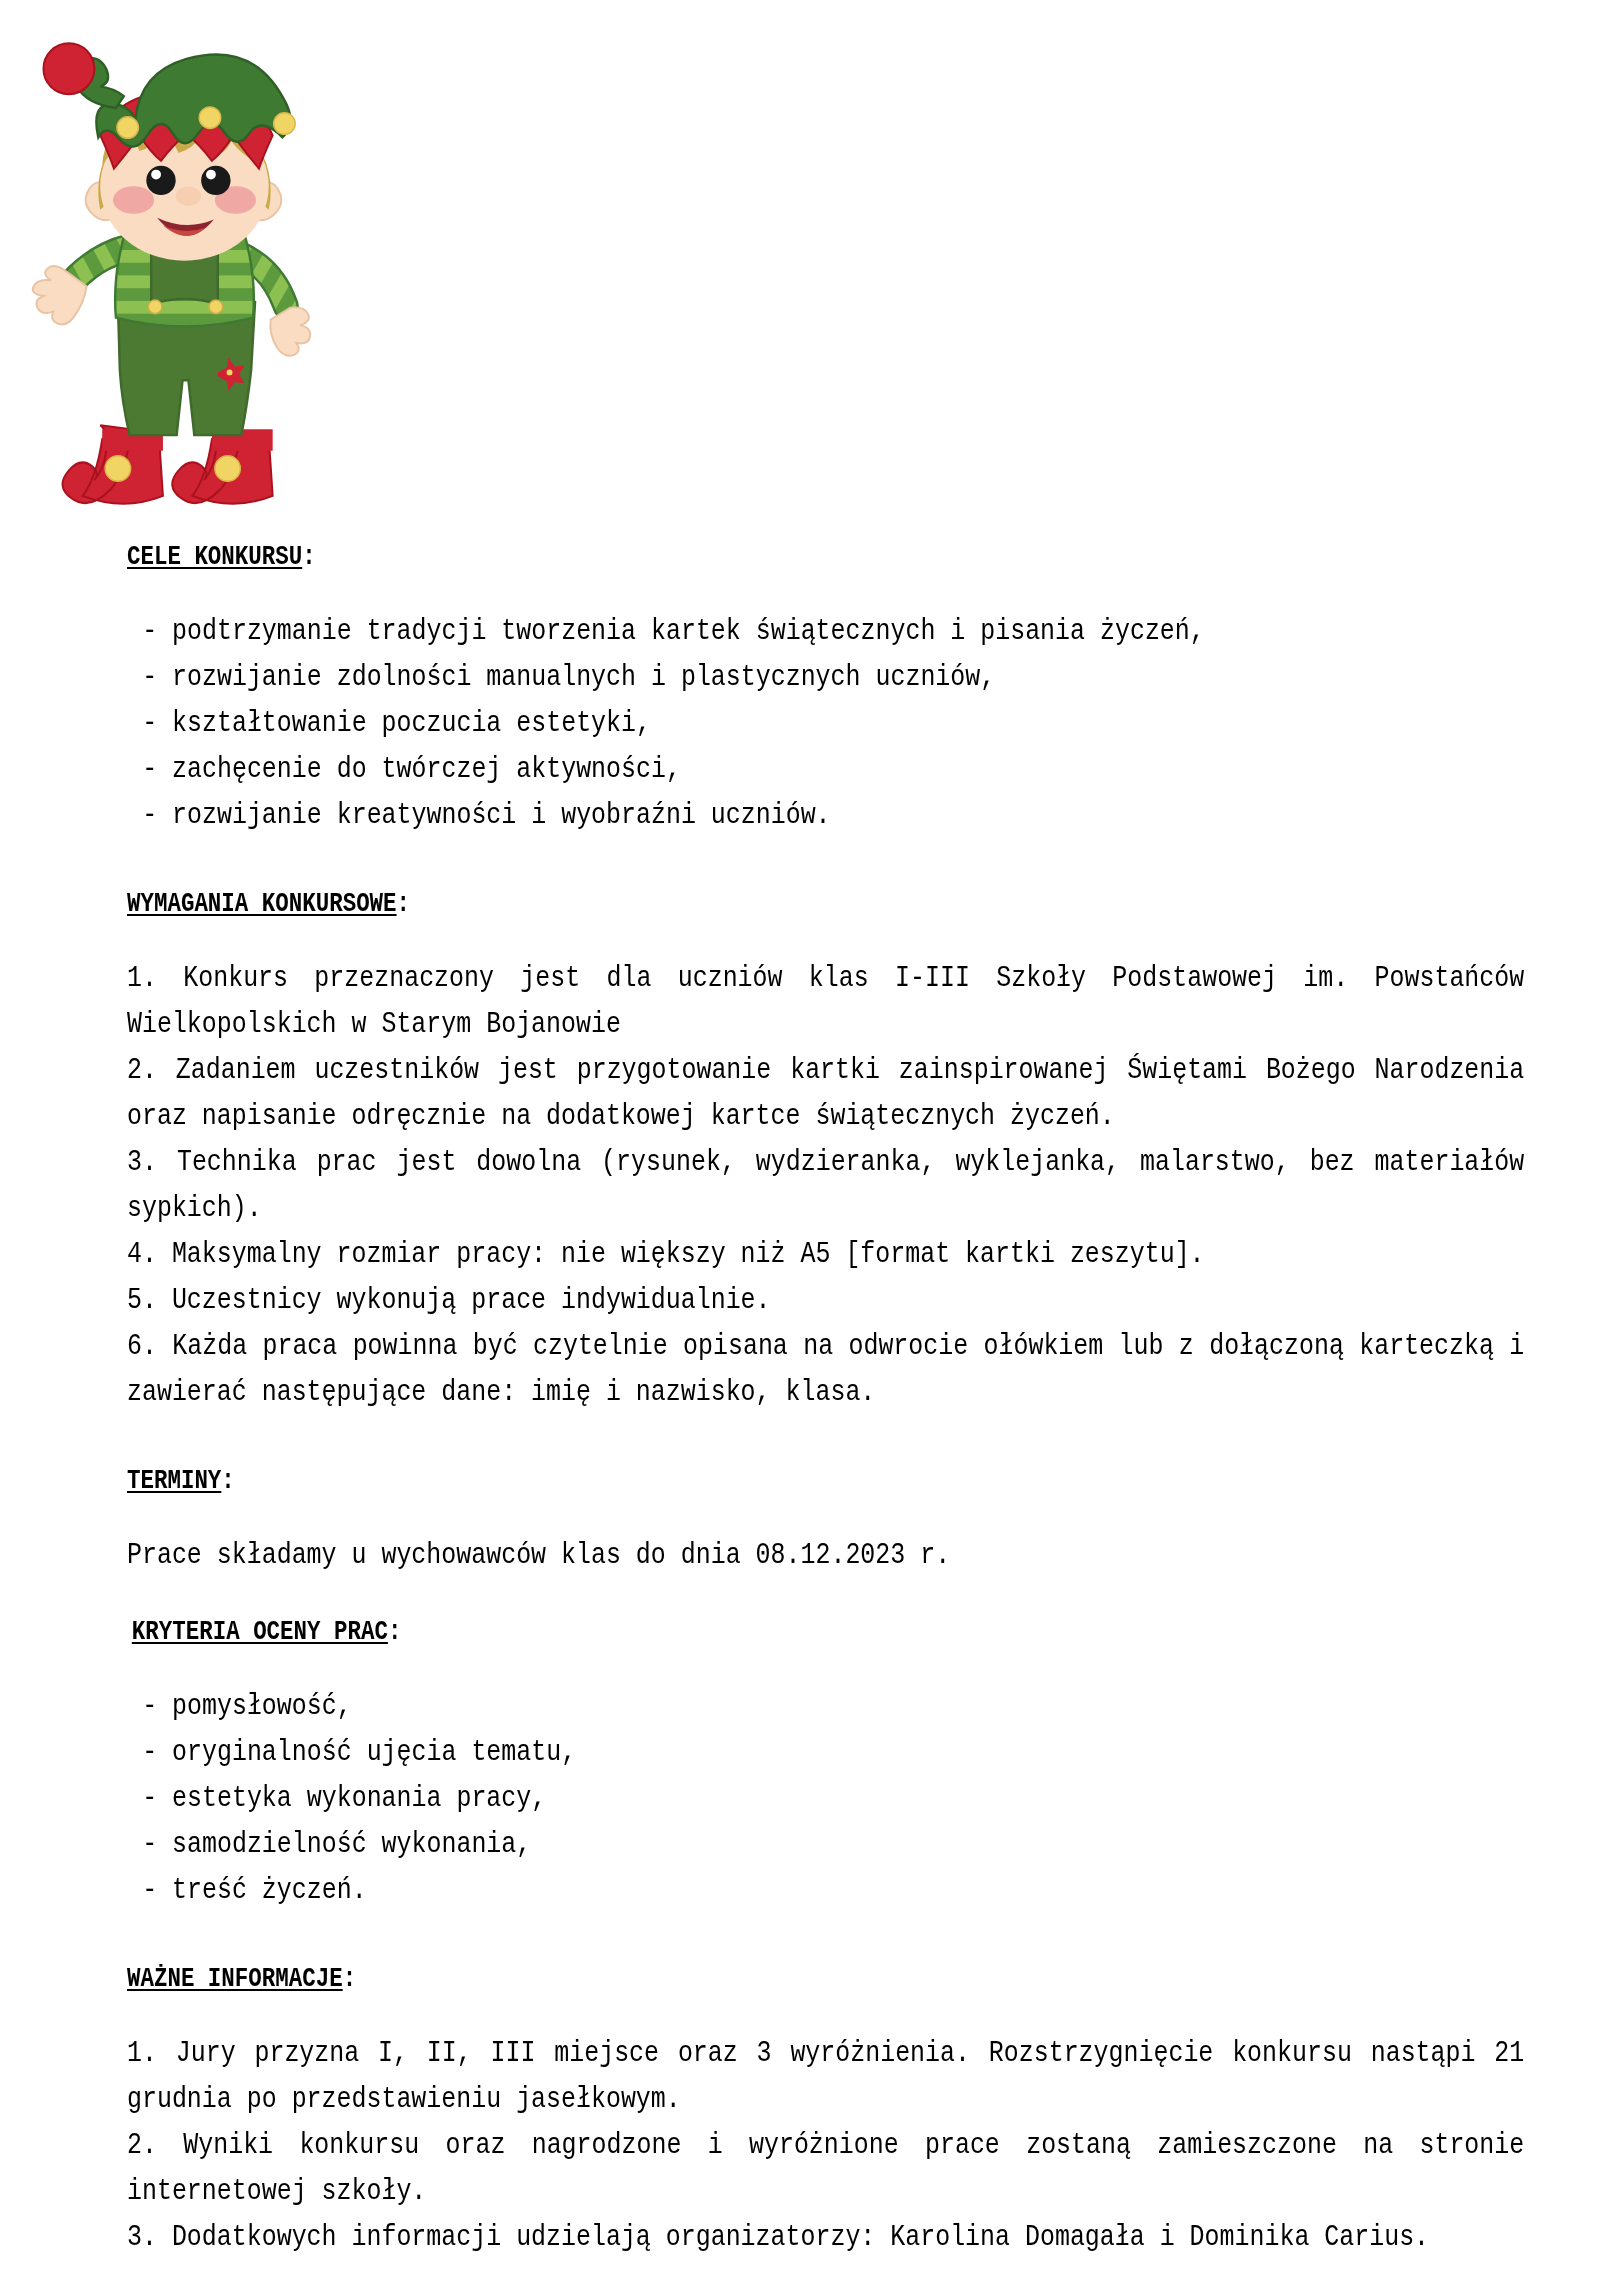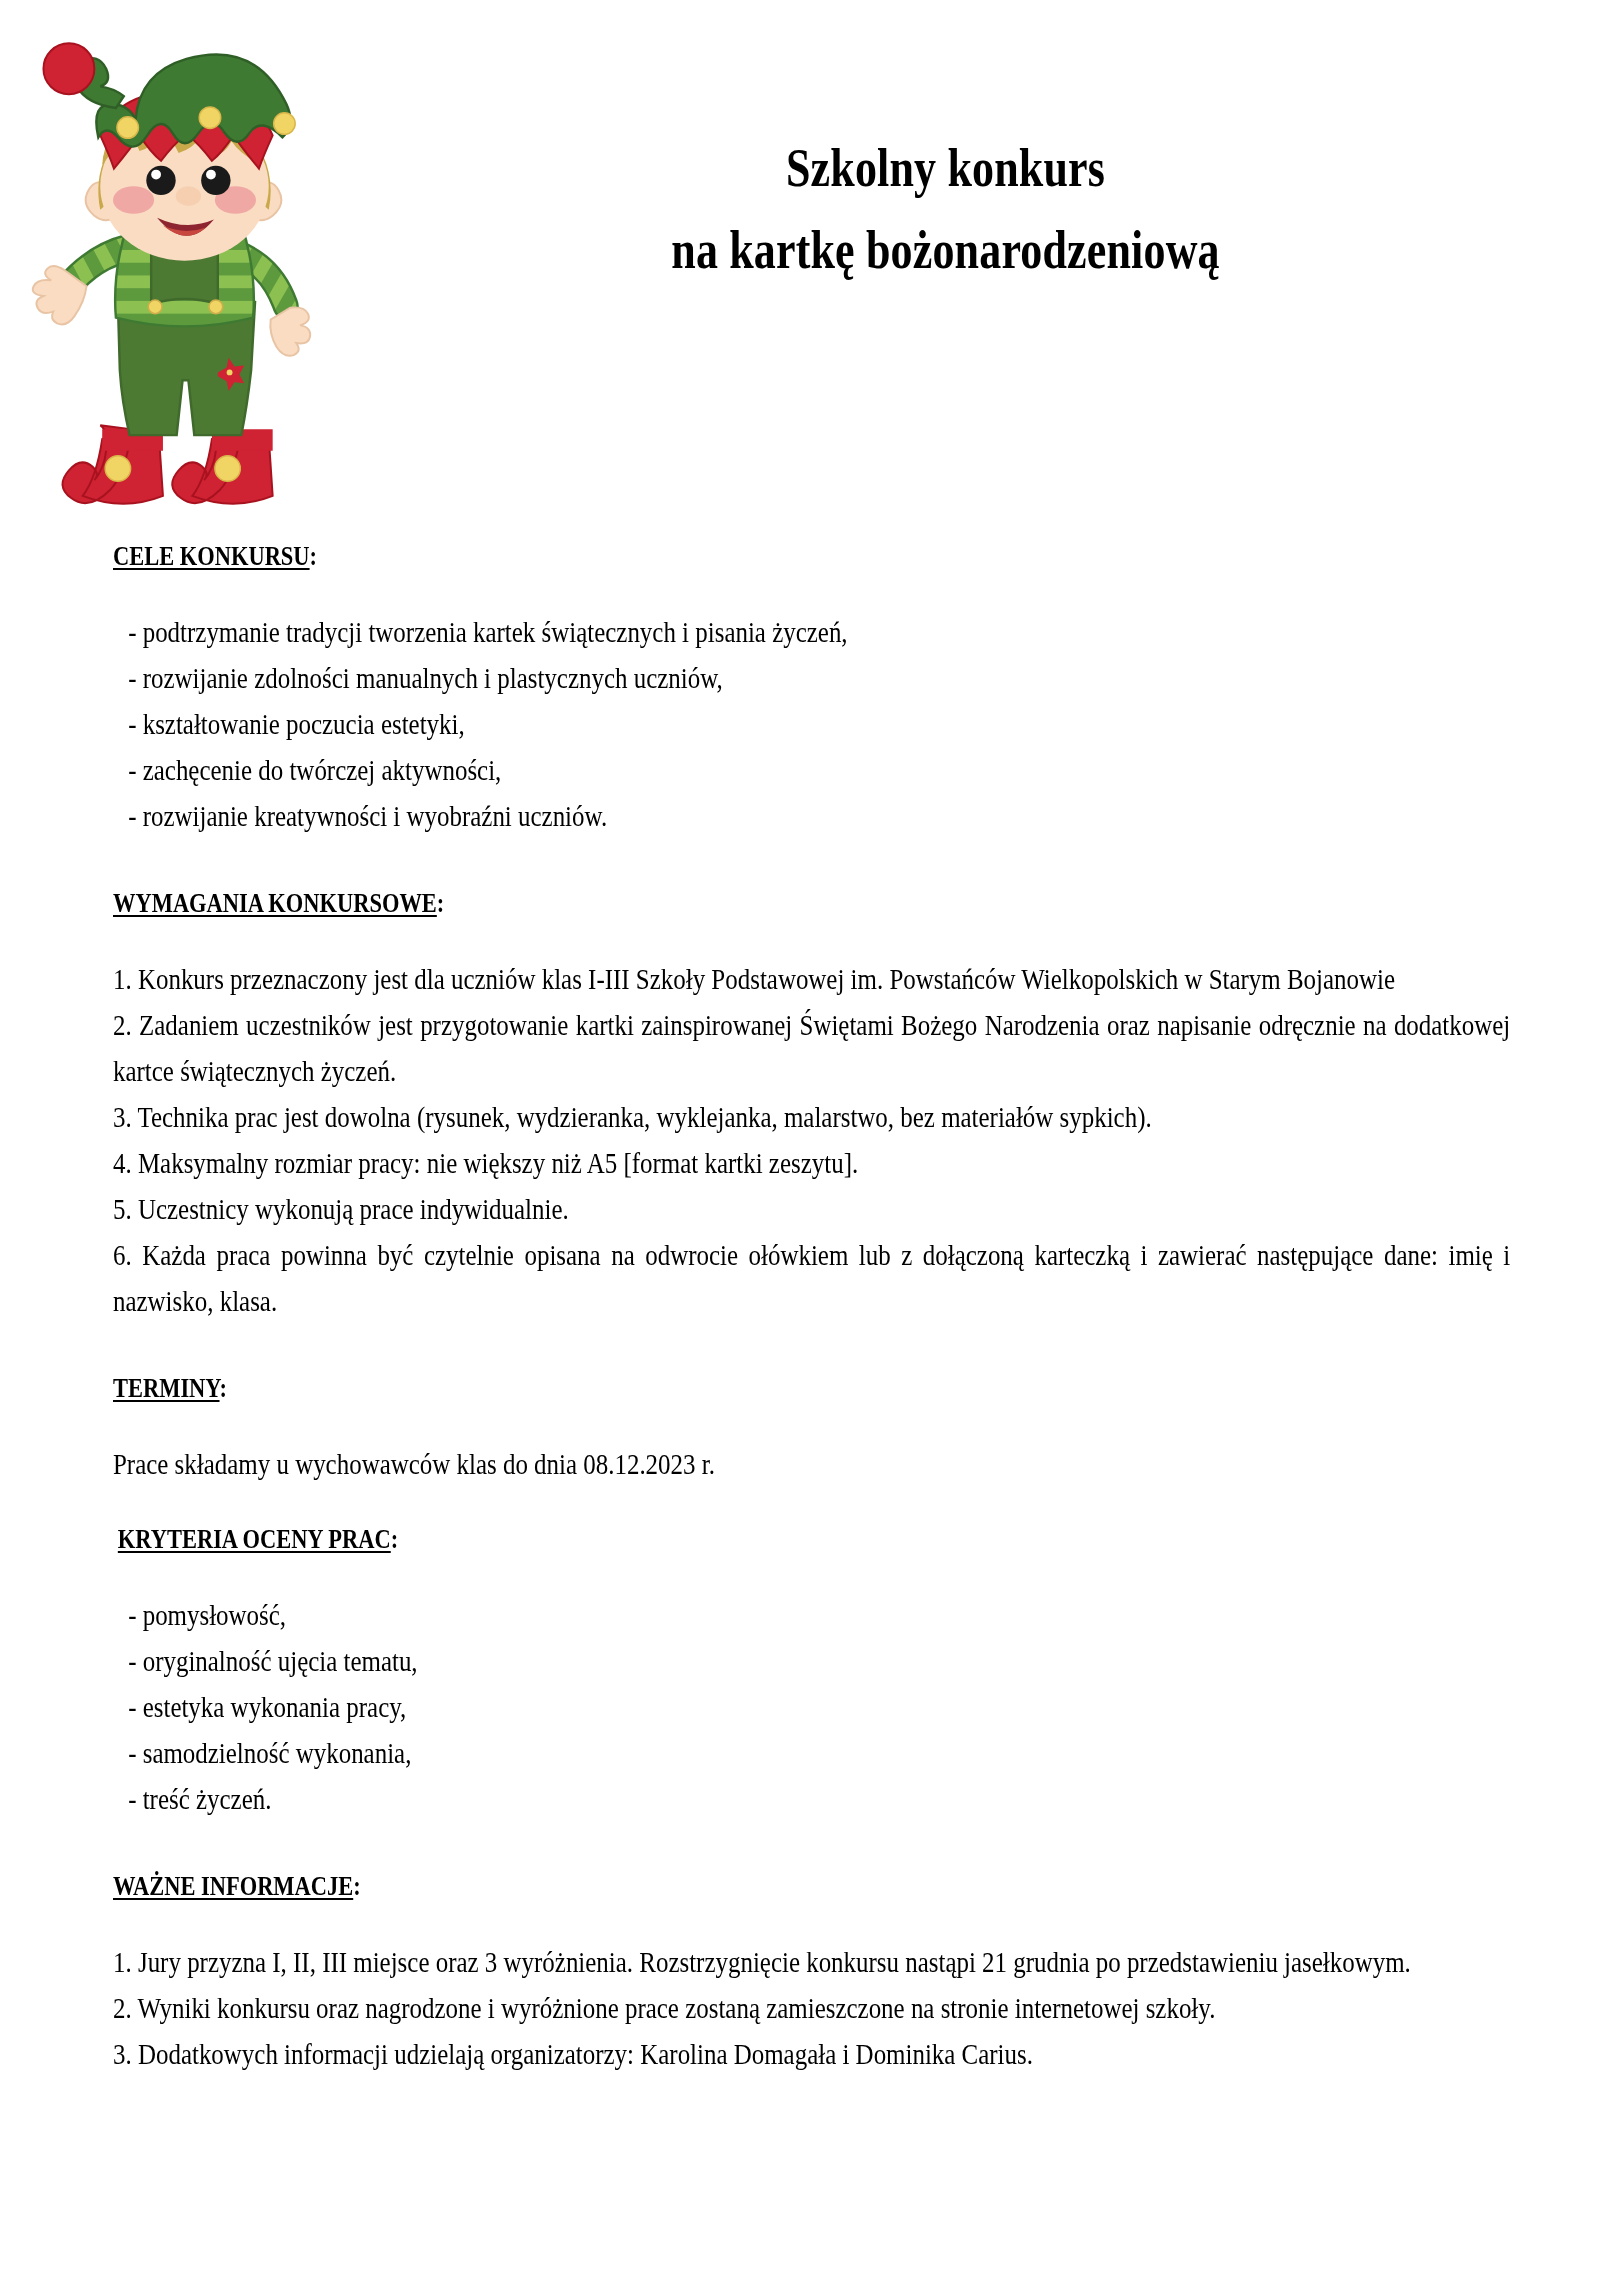--- a/index.html
+++ b/index.html
@@ -46,23 +46,24 @@
     line-height: 82px;
     letter-spacing: 0.2px;
     white-space: nowrap;
     transform: scaleX(0.80);
     transform-origin: center center;
   }
 
   
   .content {
     position: absolute;
-    left: 113px;
+    left: 127px;
     top: 537px;
     width: 1397px;
+    font-family: Liberation Mono, monospace;
   }
 
   .sec-head {
     font-weight: bold;
     font-size: 27.4px;
     line-height: 39px;
     margin: 0 0 0 0;
     transform: scaleX(0.82);
     transform-origin: left center;
     width: 122%;
@@ -194,24 +195,20 @@
 
       <path d="M110 102 q-30 -4 -40 -22 q-10 -18 6 -26 q16 -8 24 8 q6 14 -6 18 q14 2 24 10 z" fill="#3f7a33" stroke="#2f5f26" stroke-width="2.5"></path>
       <circle cx="62" cy="62" r="26" fill="#cf2232" stroke="#a8121f" stroke-width="2"></circle>
 
       <circle cx="122" cy="122" r="11" fill="#f0d464" stroke="#d8b64a" stroke-width="1.5"></circle>
       <circle cx="206" cy="112" r="11" fill="#f0d464" stroke="#d8b64a" stroke-width="1.5"></circle>
       <circle cx="282" cy="118" r="11" fill="#f0d464" stroke="#d8b64a" stroke-width="1.5"></circle>
     </svg>
   </div>
 
-  <div class="title-block">
-    <div class="title-line">Szkolny konkurs</div>
-    <div class="title-line">na kartkę bożonarodzeniową</div>
-  </div>
 
   <div class="content">
 
     <div class="sec-head"><span class="u">CELE KONKURSU</span><span>:</span></div>
     <div class="gap-md"></div>
     <ul class="bullets">
       <li>- podtrzymanie tradycji tworzenia kartek świątecznych i pisania życzeń,</li>
       <li>- rozwijanie zdolności manualnych i plastycznych uczniów,</li>
       <li>- kształtowanie poczucia estetyki,</li>
       <li>- zachęcenie do twórczej aktywności,</li>

